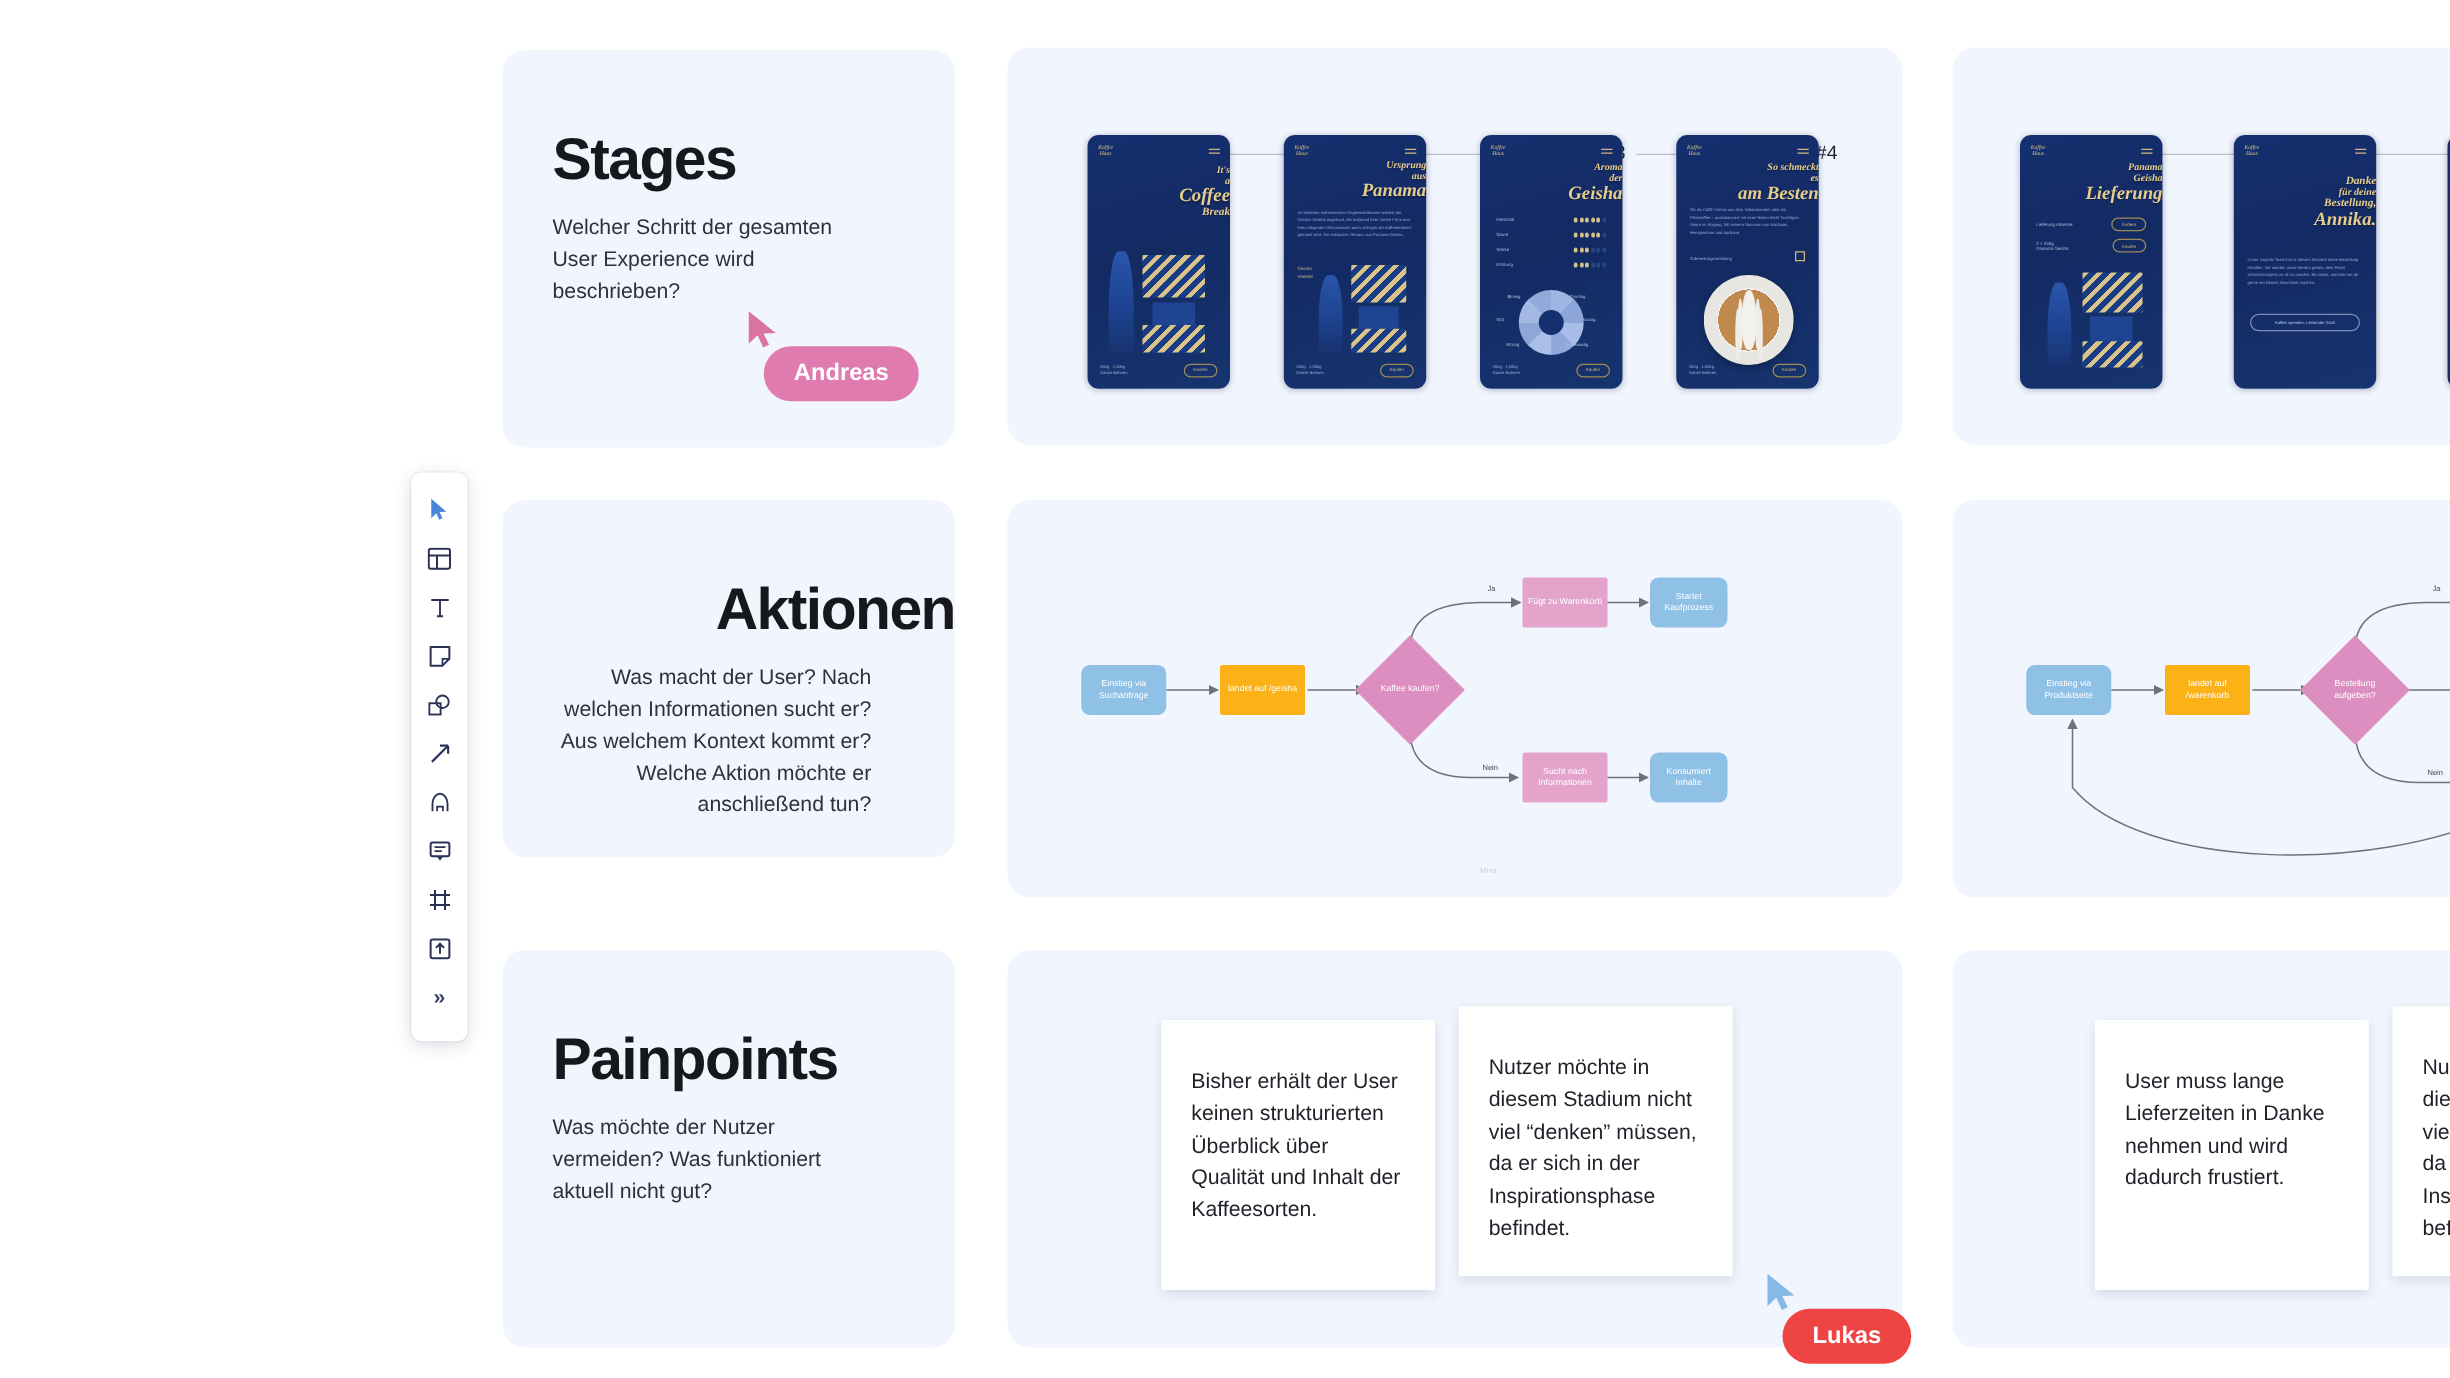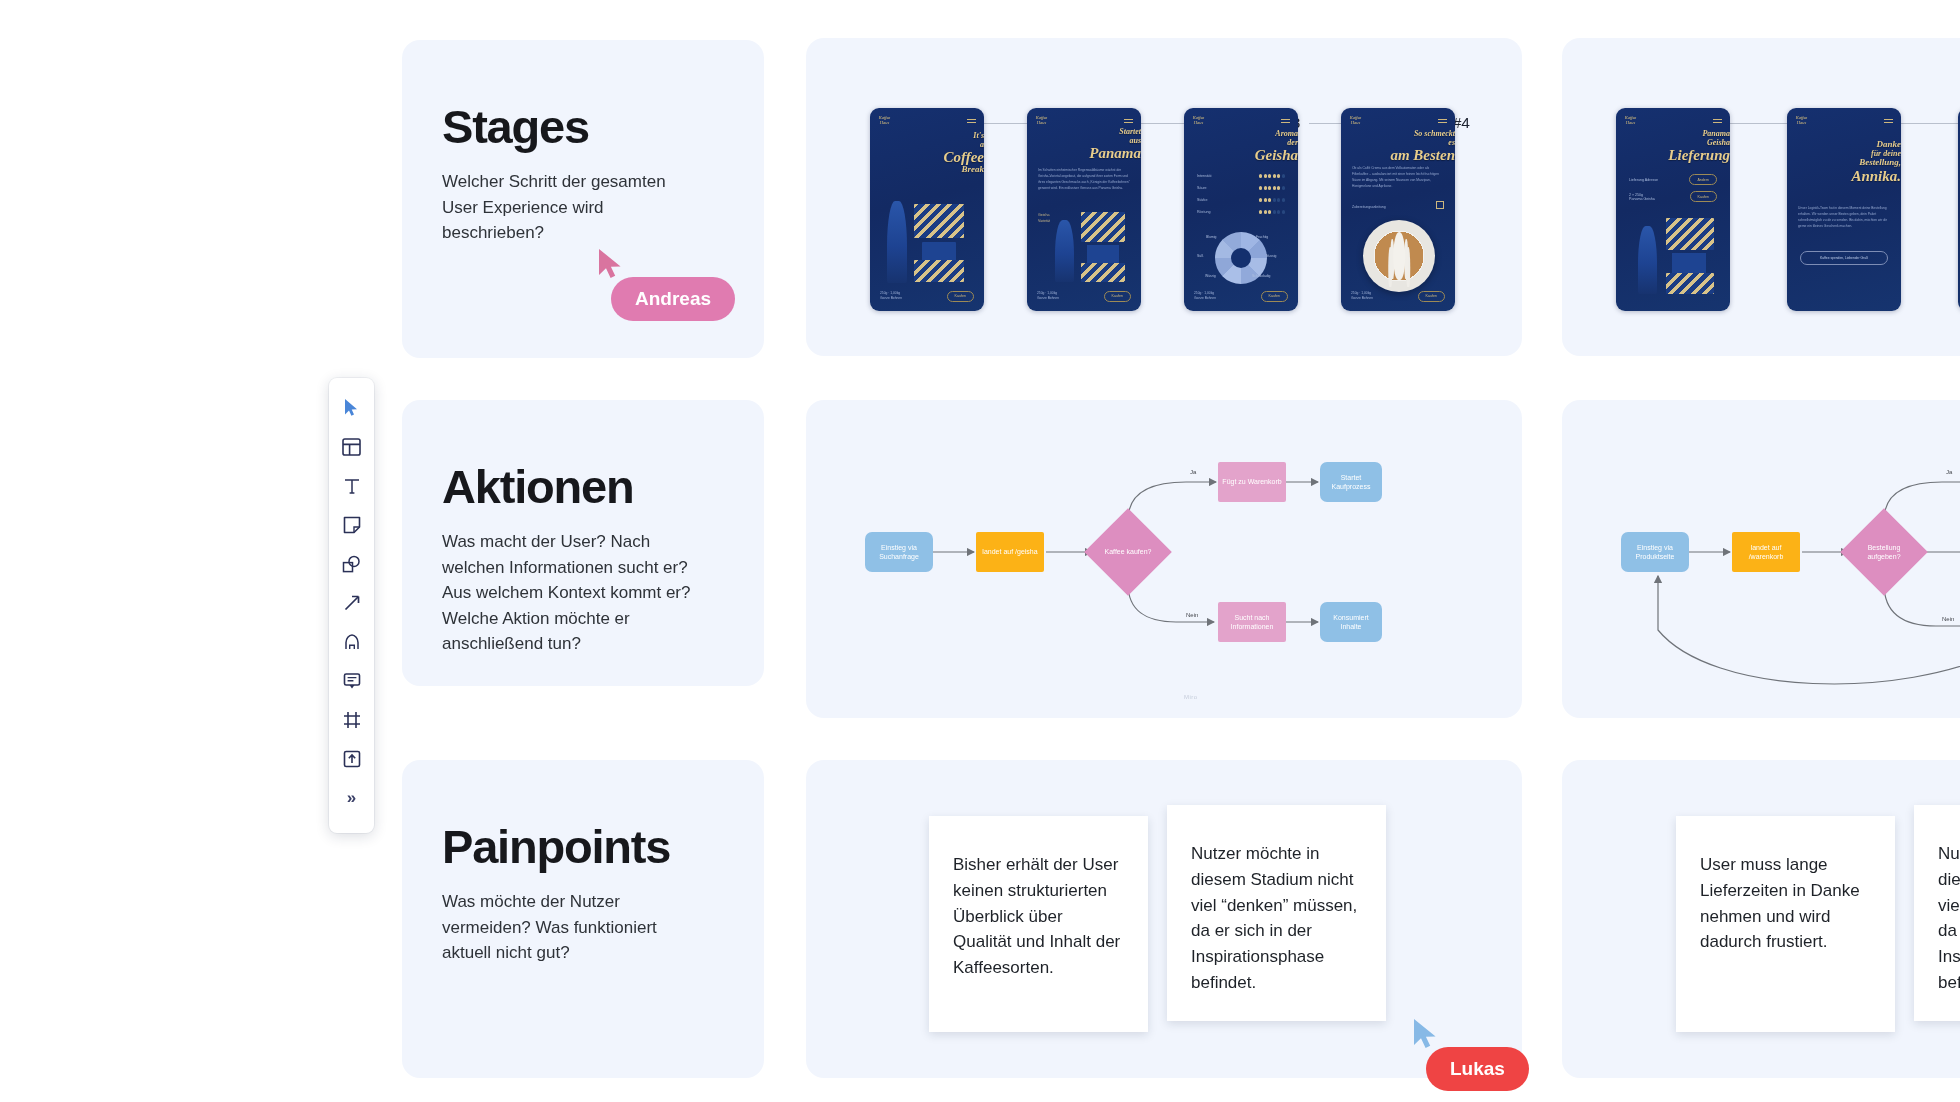--- a/index.html
+++ b/index.html
@@ -280,21 +280,21 @@
       </div>
     </div>
 
     <div class="phone" style="left:221px; top:70px;">
       <div class="ph-logo">Kaffee<br>Haus</div>
       <div class="ph-burger">
           <i></i>
           <i></i>
         </div>
       <div class="ph-head" style="top:20px;">
-        <div class="s">Startet</div>
+        <div class="s">Ursprung</div>
         <div class="s">aus</div>
         <div class="l">Panama</div>
       </div>
       <div class="ph-body" style="top:59px;">Im Schatten einheimischer Regenwaldbäume wächst der Geisha-Varietal angebaut, die aufgrund ihrer zarten Form und ihres eleganten Geschmacks auch „Königin der Kaffeebohnen“ genannt wird. Ein exklusiver Genuss aus Panama Geisha.</div>
       <div style="position:absolute;left:11px;top:105px;font-size:3.6px;color:#c6b587;line-height:1.6;">Geisha<br>Varietät</div>
       <div class="bottle" style="left:28px; top:112px; width:19px; height:62px;"></div>
       <div class="bagbag" style="left:54px; top:104px; width:44px; height:30px;"></div>
       <div style="position:absolute;left:60px;top:137px;width:32px;height:33px;background:#1e4492;"></div>
       <div class="bagbag" style="left:54px; top:155px; width:44px; height:19px;"></div>
       <div class="ph-bottom">
@@ -453,21 +453,21 @@
       </div>
       <div class="ph-body" style="top:97px;">Unser Logistik-Team hat in diesem Moment deine Bestellung erhalten. Wir werden unser Bestes geben, dein Paket schnellstmöglich zu dir zu senden. Bis dahin, möchten wir dir gerne ein kleines Geschenk machen.</div>
       <div style="position:absolute;left:13px;right:13px;top:143px;border:.6px solid #7d8db5;border-radius:9px;padding:4px 6px;font-size:3.3px;color:#bccbe8;text-align:center;">Kaffee spenden, Liebender Gruß</div>
     </div>
 
     <div class="phone" style="left:396px; top:70px;">
       
     </div>
   </div>
 
-  <div class="card label-card" style="left:402px; top:400px; width:362px; height:286px;">
+  <div class="card label-card" style="left:402px; top:400px; width:362px; height:286px;text-align:right;">
     <h1 class="label-title">Aktionen</h1>
     <p class="label-sub" style="max-width:255px;">Was macht der User? Nach welchen Informationen sucht er? Aus welchem Kontext kommt er? Welche Aktion möchte er anschließend tun?</p>
   </div>
 
   <div class="card" style="left:806px; top:400px; width:716px; height:318px;">
     <svg class="flow" style="left:0; top:0;" width="716" height="318" viewBox="0 0 716 318">
       <defs>
         <marker id="ah" markerWidth="7" markerHeight="7" refX="6" refY="3.5" orient="auto">
           <path d="M0,0 L7,3.5 L0,7 z" fill="#6f7379"></path>
         </marker>

